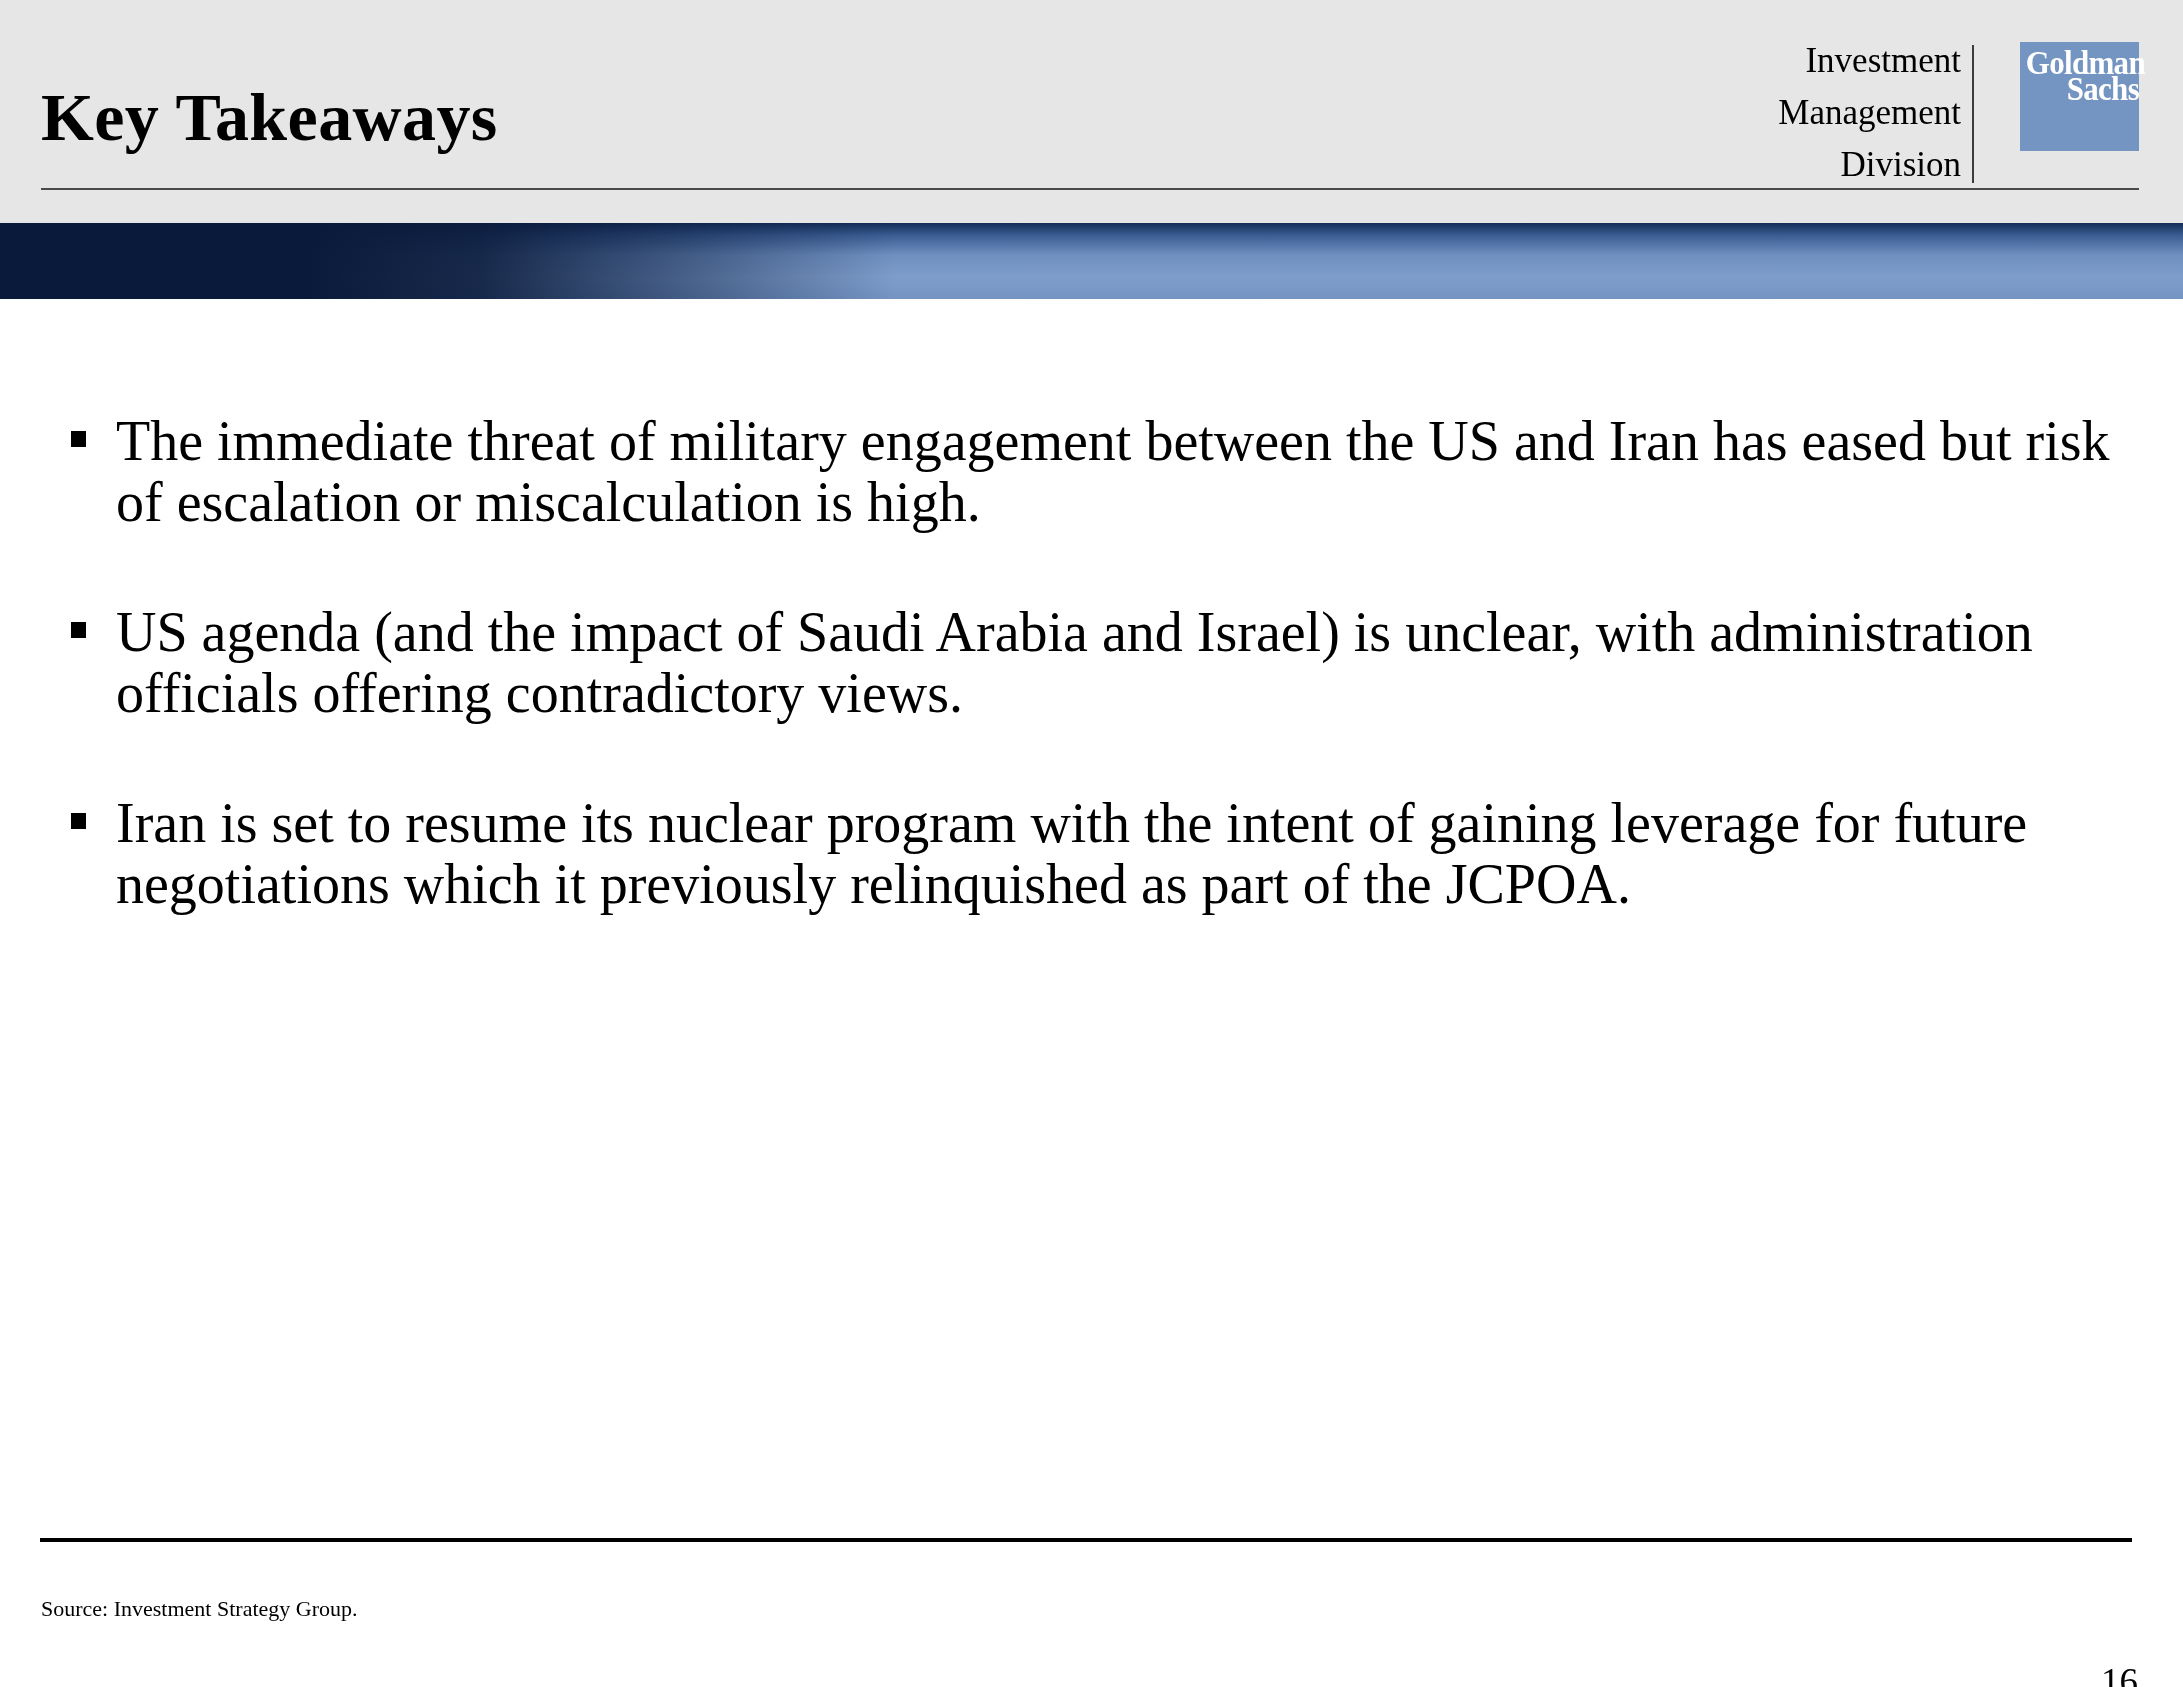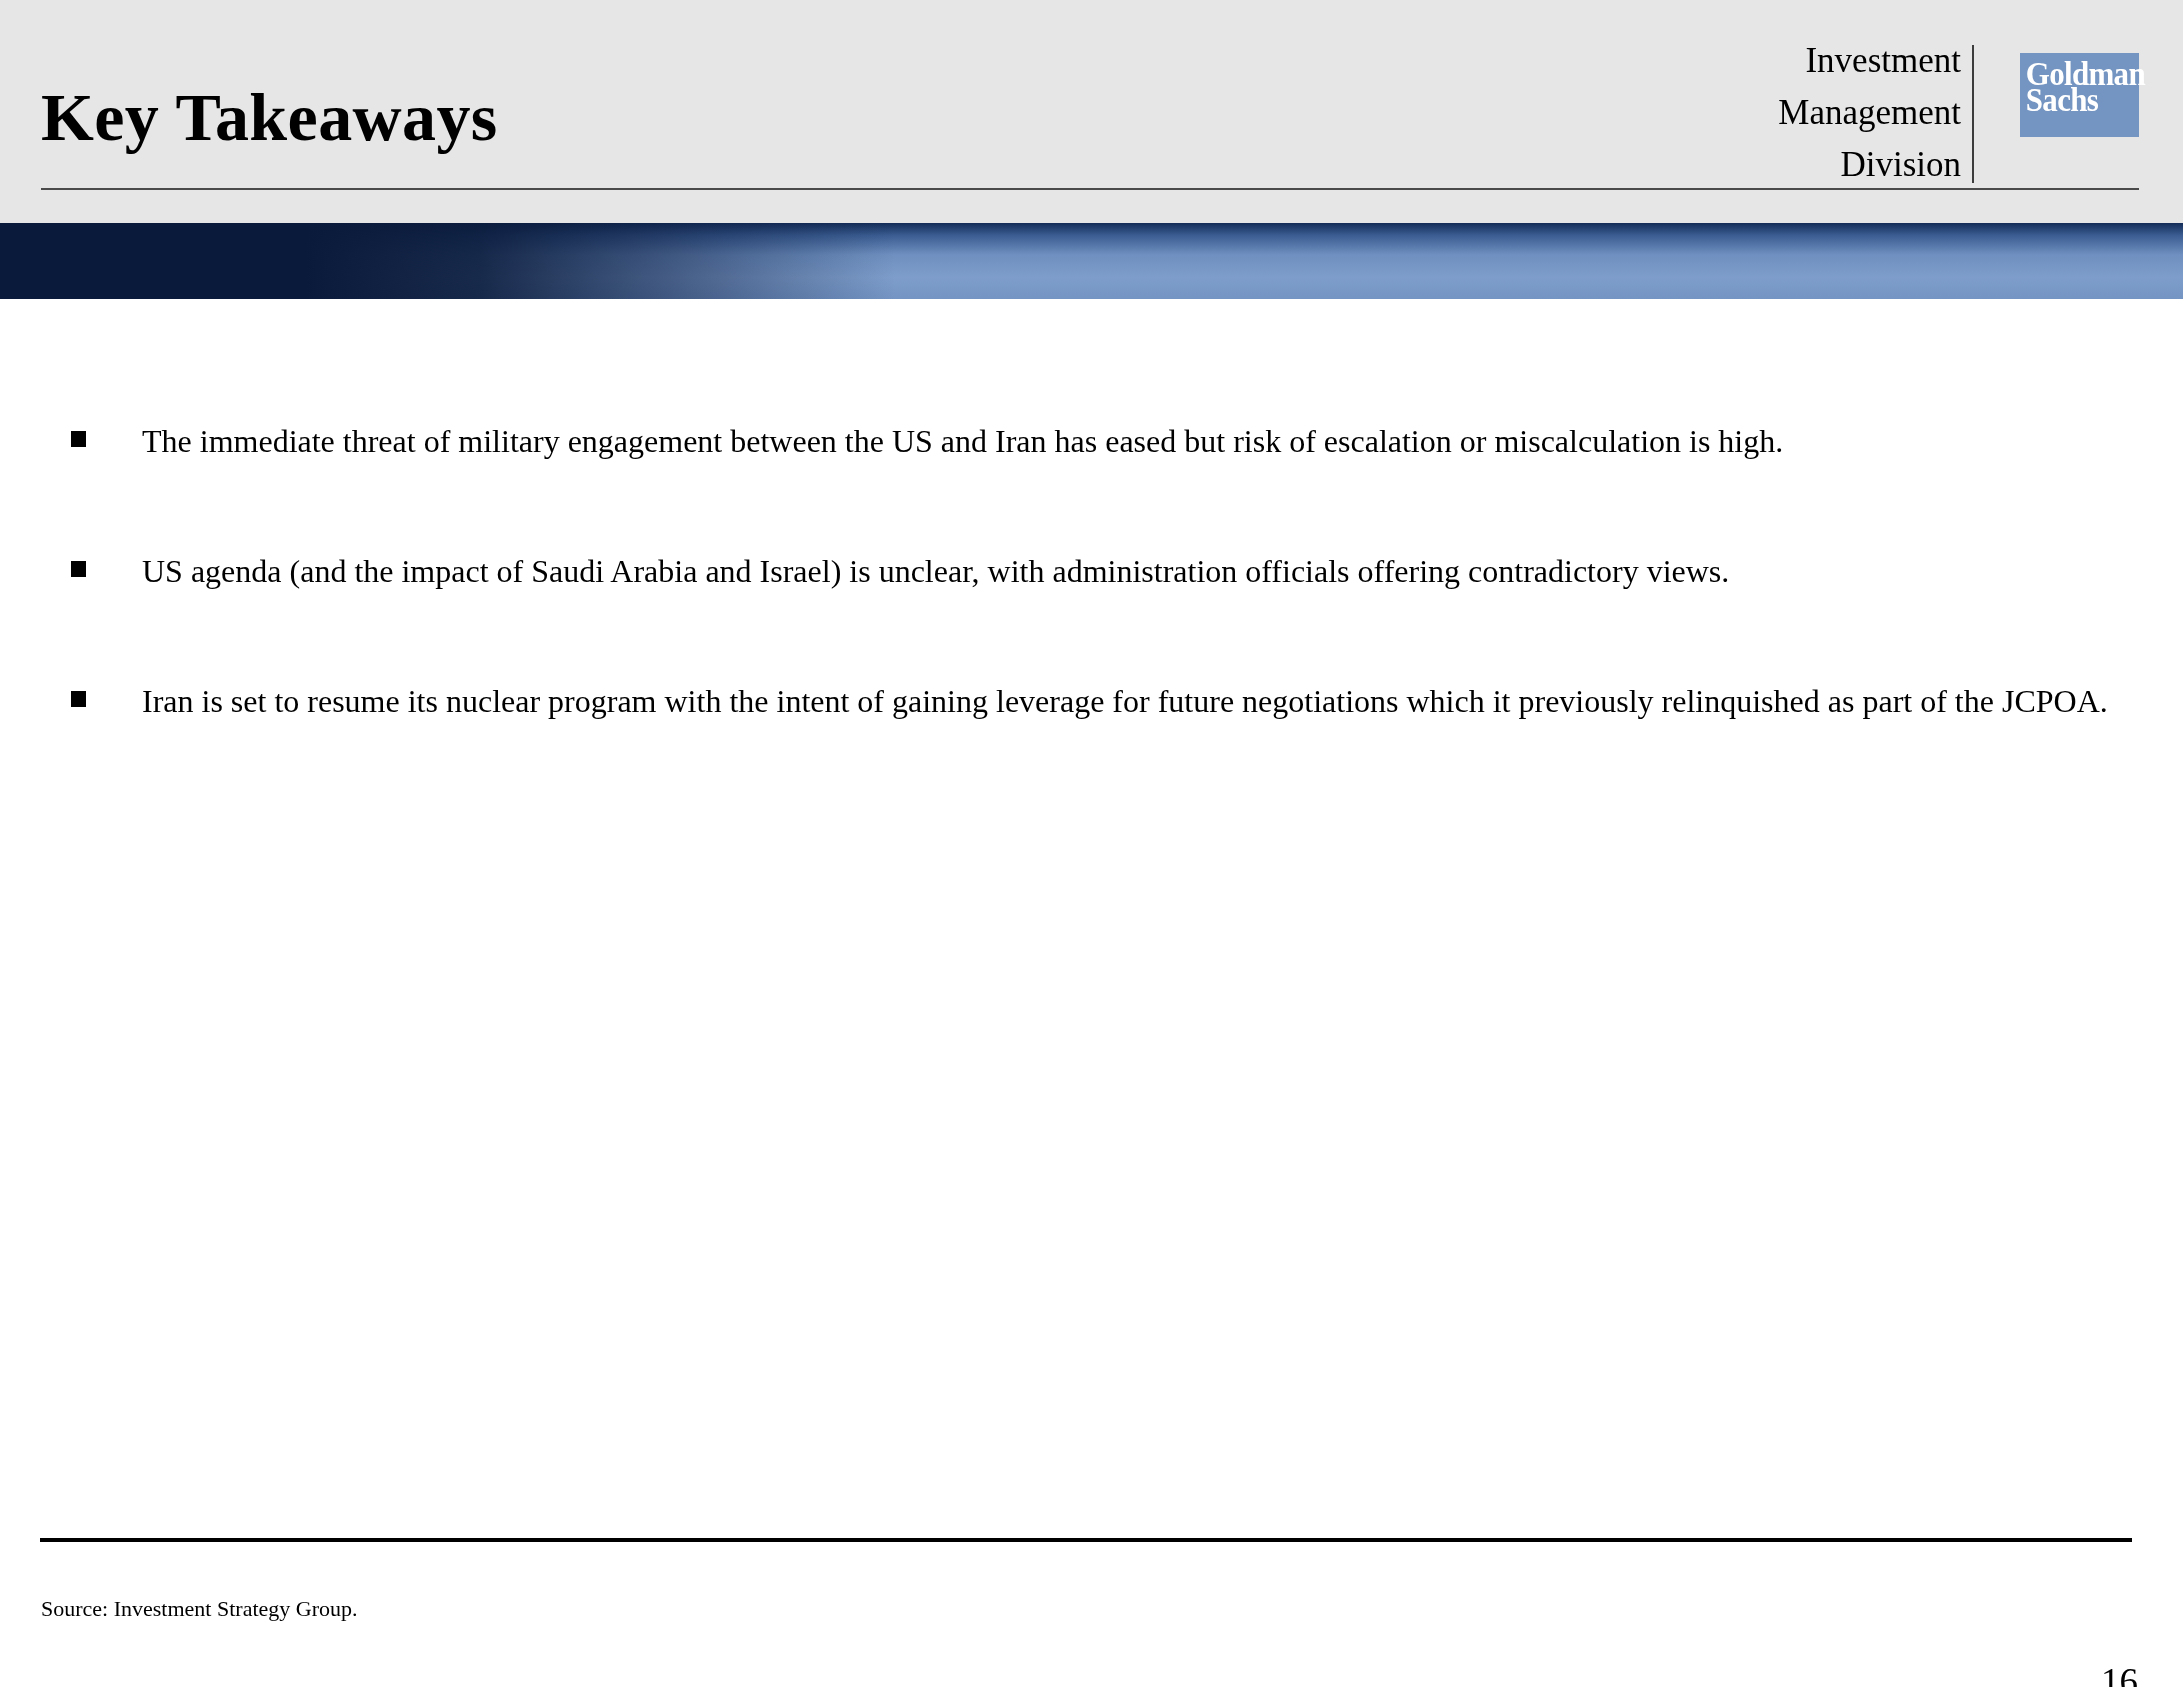--- a/index.html
+++ b/index.html
@@ -38,23 +38,24 @@
     line-height: 52px;
   }
   .divider {
     position: absolute;
     left: 1972px; top: 45px;
     width: 2.2px; height: 138px;
     background: #3c3c3c;
   }
   .logo {
     position: absolute;
-    left: 2020px; top: 53px;
-    width: 119px; height: 84px;
+    left: 2020px; top: 42px;
+    width: 119px; height: 109px;
     background: #7495c1;
+    text-align: right;
   }
   .logo-text {
     padding: 7.3px 0 0 5.8px;
     font-weight: bold;
     color: #ffffff;
     font-size: 31px;
     line-height: 23px;
     letter-spacing: -0.7px;
     transform: scaleY(1.12);
     transform-origin: top left;
@@ -92,23 +93,22 @@
     position: absolute;
     left: 71px; top: 411px;
     width: 2054px;
     margin: 0; padding: 0;
     list-style: none;
   }
   .bullet {
     display: grid;
     grid-template-columns: 45px 1fr;
     margin: 0 0 69px 0;
-    font-size: 32px;
+    font-size: 56px;
     line-height: 61px;
-    gap: 26px;
   }
   .marker {
     width: 15.3px; height: 15.3px;
     margin-top: 20.4px;
     background: #000000;
   }
   .bullet-text { display: block; }
 
   
   .footer-rule {

